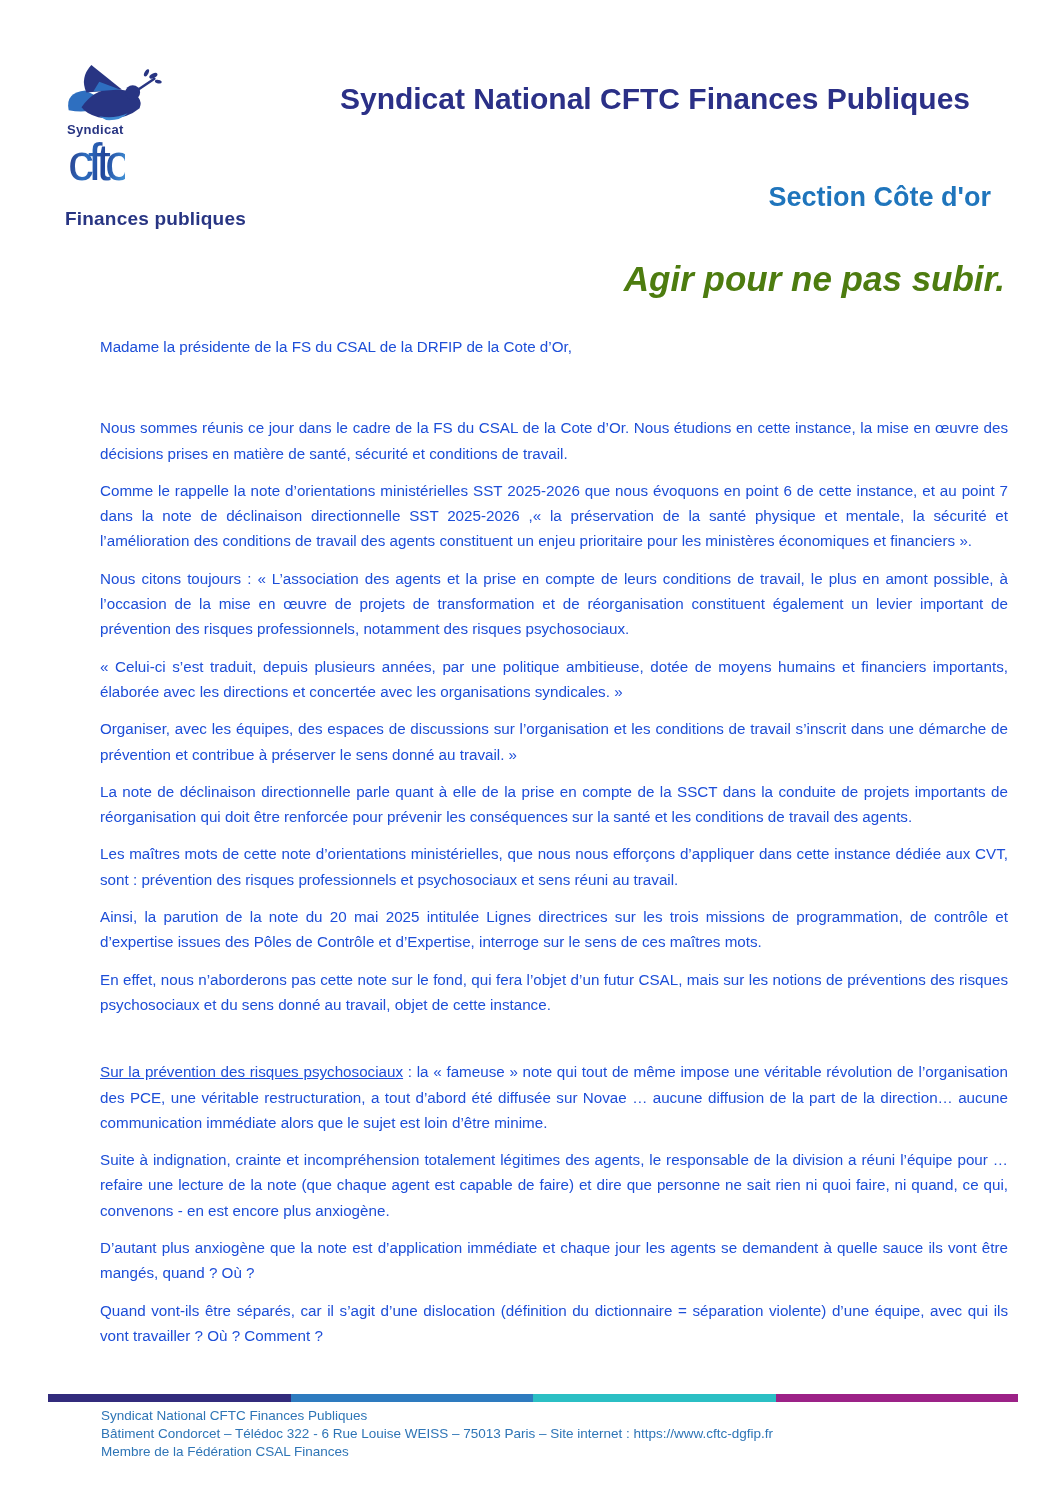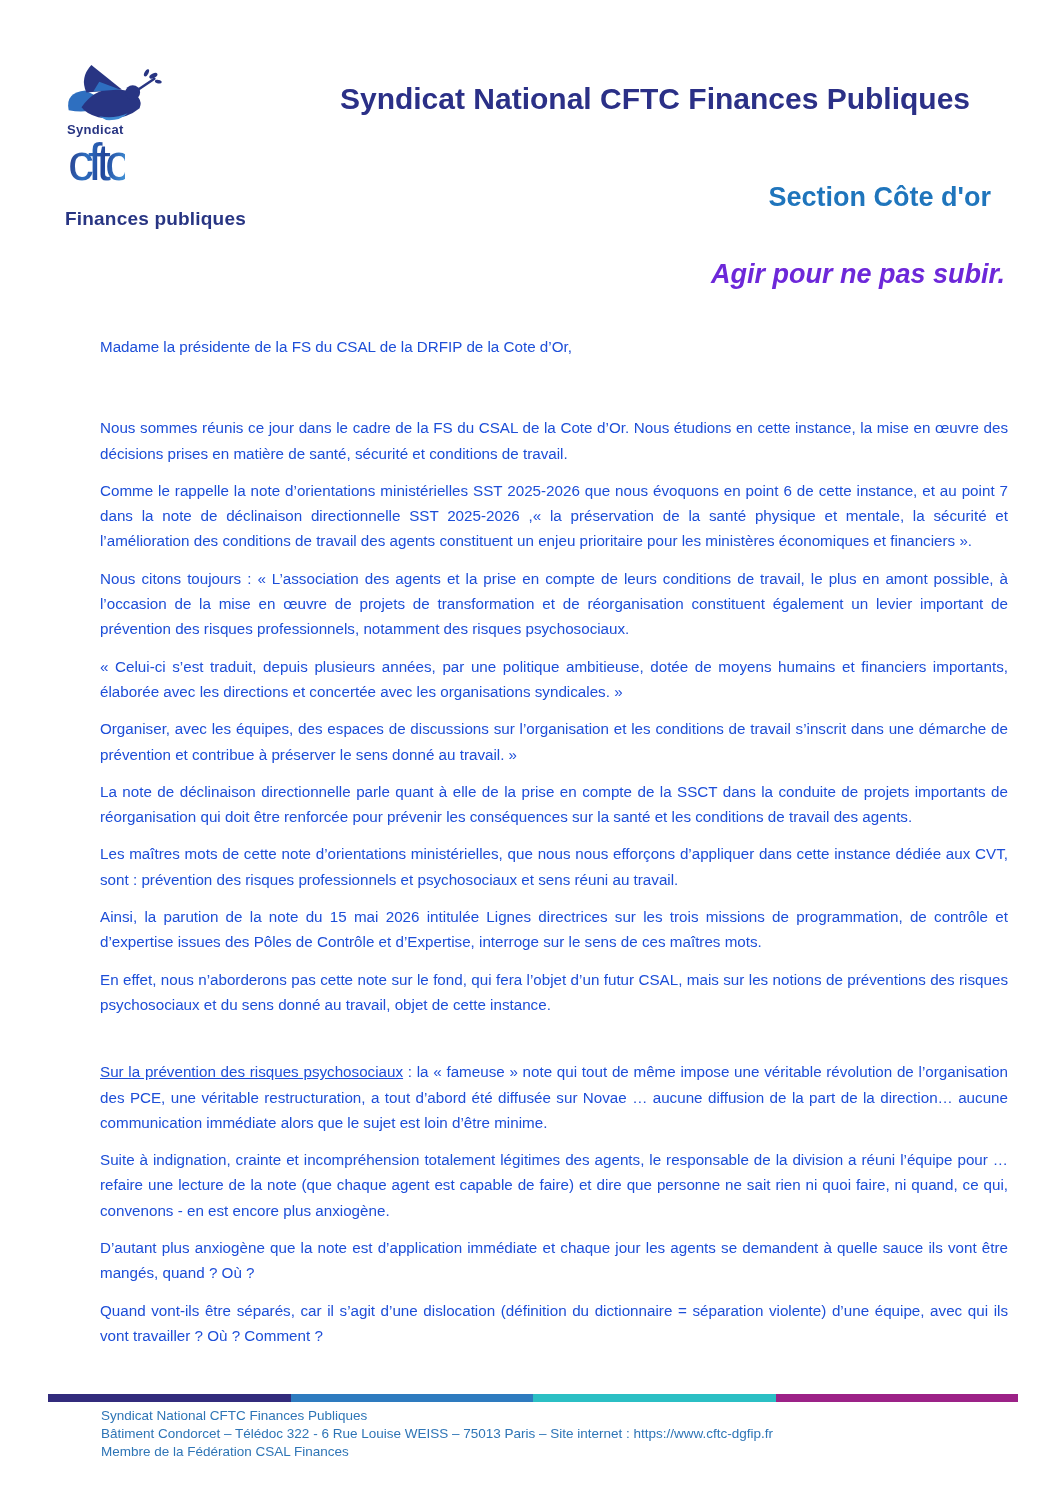--- a/index.html
+++ b/index.html
@@ -37,21 +37,21 @@
     font-size:30px;font-weight:bold;color:#2b3087;
   }
   .section-title{
     position:absolute;top:182px;right:67px;
     margin:0;text-align:center;white-space:nowrap;
     font-size:27px;font-weight:bold;color:#1f75bc;
   }
   .slogan{
     position:absolute;top:259px;right:53px;
     text-align:left;white-space:nowrap;
-    font-size:27px;font-weight:bold;font-style:italic;color:#6d28d9;
+    font-size:35px;font-weight:bold;font-style:italic;color:#4d7c0f;
   }
 
   
   .letter{
     position:absolute;top:334px;left:100px;width:908px;height:1054px;
     overflow:hidden;
     font-size:15.2px;line-height:25.3px;color:#1d4ed8;
     text-align:justify;
   }
   .letter p{margin:0 0 12px 0;}
@@ -112,21 +112,21 @@
 
     <p>Nous sommes réunis ce jour dans le cadre de la FS du CSAL de la Cote d’Or. Nous étudions en cette instance, la mise en œuvre des décisions prises en matière de santé, sécurité et conditions de travail.</p>
     <p>Comme le rappelle la note d’orientations ministérielles SST 2025-2026 que nous évoquons en point 6 de cette instance, et  au point 7 dans la note de déclinaison directionnelle SST 2025-2026 ,« la préservation de la santé physique et mentale, la sécurité et l’amélioration des conditions de travail des agents constituent un enjeu prioritaire pour les ministères économiques et financiers ».</p>
     <p>Nous citons toujours : « L’association des agents et la prise en compte de leurs conditions de travail, le plus en amont possible, à l’occasion de la mise en œuvre de projets de transformation et de réorganisation constituent également un levier important de prévention des risques professionnels, notamment des risques psychosociaux.</p>
     <p>«  Celui-ci s’est traduit, depuis plusieurs années, par une politique ambitieuse, dotée de moyens humains et financiers importants, élaborée avec les directions et concertée avec les organisations syndicales.  »</p>
     <p>Organiser, avec les équipes, des espaces de discussions sur l’organisation et les conditions de travail s’inscrit dans une démarche de prévention et contribue à préserver le sens donné au travail. »</p>
     <p>La note de déclinaison directionnelle parle quant à elle de la prise en compte de la SSCT dans la conduite de projets importants de réorganisation qui doit être renforcée pour prévenir les conséquences sur la santé et les conditions de travail des agents.</p>
 
     <p><span>Les maîtres mots de cette note d’orientations ministérielles, que nous nous efforçons d’appliquer dans cette instance dédiée aux CVT, sont : </span><strong>prévention des risques professionnels et psychosociaux</strong><span> et </span><strong>sens réuni au travail.</strong></p>
 
-    <p>Ainsi, la parution de la note du 15 mai 2026 intitulée Lignes directrices sur les trois missions de programmation, de contrôle et d’expertise issues des Pôles de Contrôle et d’Expertise, interroge sur le sens de ces maîtres mots.</p>
+    <p>Ainsi, la parution de la note du 20 mai 2025 intitulée Lignes directrices sur les trois missions de programmation, de contrôle et d’expertise issues des Pôles de Contrôle et d’Expertise, interroge sur le sens de ces maîtres mots.</p>
     <p>En effet, nous n’aborderons pas cette note sur le fond, qui fera l’objet d’un futur CSAL, mais sur les notions de préventions des risques psychosociaux et du sens donné au travail, objet de cette instance.</p>
 
     <p class="gap-before"><span class="u">Sur la prévention des risques psychosociaux</span><span> : la « fameuse » note qui tout de même impose une véritable révolution de l’organisation des PCE, une véritable restructuration, a tout d’abord été diffusée sur Novae … aucune diffusion de la part de la direction… aucune communication immédiate alors que le sujet est loin d’être minime.</span></p>
 
     <p>Suite à indignation, crainte et incompréhension totalement légitimes des agents, le responsable de la division a réuni l’équipe pour … refaire une lecture de la note (que chaque agent est capable de faire) et dire que personne ne sait rien ni quoi faire, ni quand, ce qui, convenons - en est encore plus anxiogène.</p>
     <p>D’autant plus anxiogène que la note est d’application immédiate et chaque jour les agents se demandent à quelle sauce ils vont être mangés, quand ? Où ?</p>
     <p>Quand vont-ils être séparés, car il s’agit d’une dislocation (définition du dictionnaire = séparation violente) d’une équipe, avec qui ils vont travailler ? Où ? Comment ?</p>
   </main>
 
   <div class="footer-bar">

